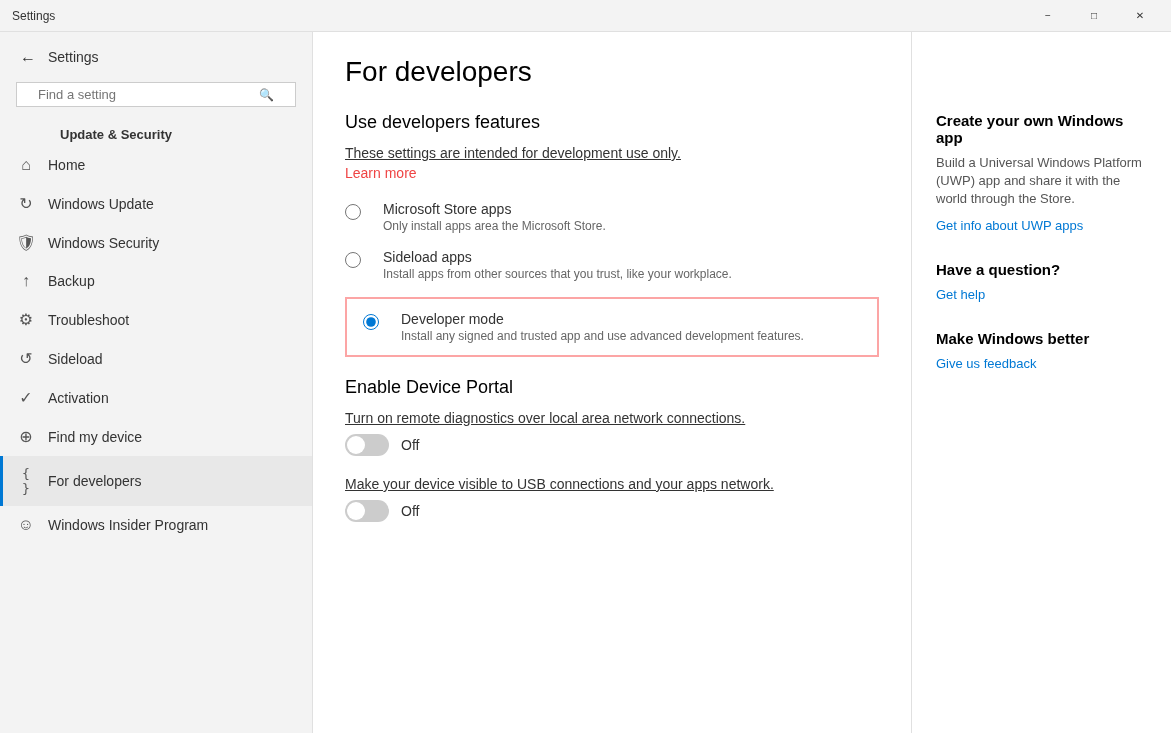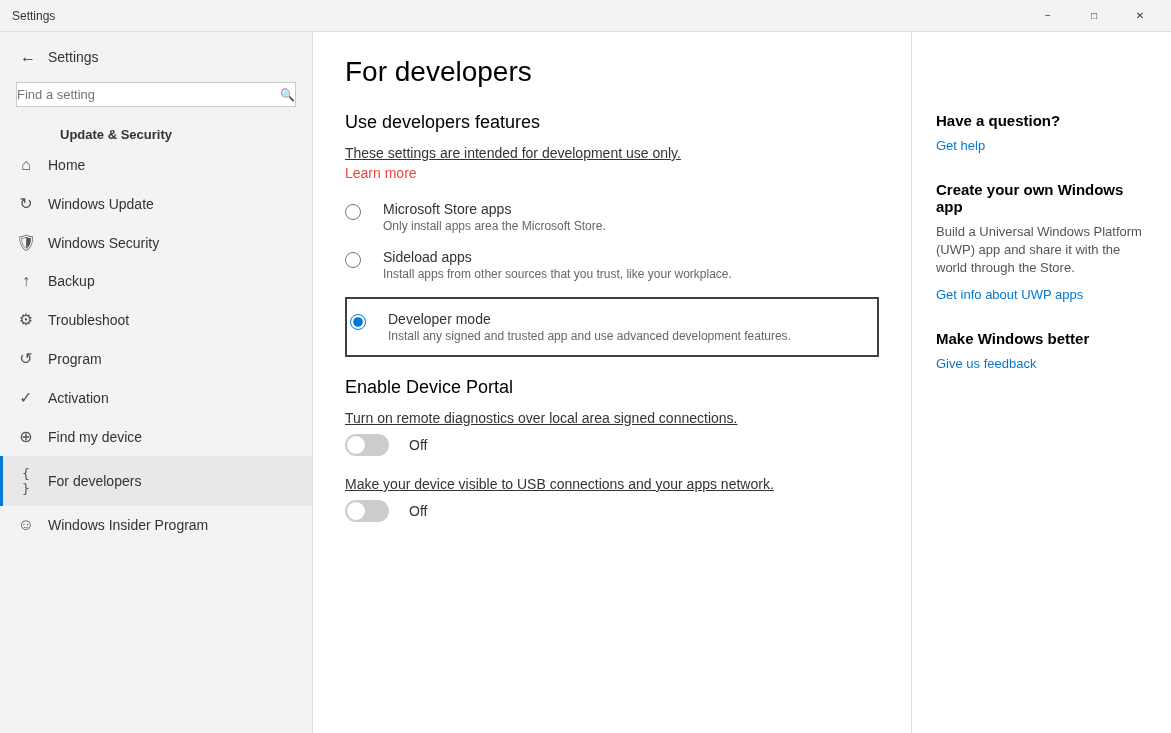--- a/index.html
+++ b/index.html
@@ -30,21 +30,21 @@
     .sidebar-top { padding: 12px 16px 8px 16px; display: flex; align-items: center; gap: 8px; }
     .back-btn {
       background: none; border: none; cursor: pointer; font-size: 16px; color: #333;
       display: flex; align-items: center; padding: 4px;
     }
     .app-title { font-size: 14px; color: #333; }
 
     .search-box {
       margin: 4px 16px 12px 16px;
       display: flex; align-items: center;
-      border: 1px solid #ccc; background: white; padding: 4px 0;
+      border: 1px solid #ccc; background: white; padding: 4px 21px;
     }
     .search-box input {
       border: none; outline: none; flex: 1; font-size: 13px; color: #333; background: transparent;
     }
     .search-icon { color: #555; font-size: 12px; }
 
     .sidebar-section-title {
       font-size: 13px; font-weight: 600; color: #333; padding: 8px 16px 4px 16px;
       text-transform: none;
       margin-left: 44px;
@@ -71,28 +71,28 @@
     .learn-more { color: #ef4444; text-decoration: none; font-size: 14px; cursor: pointer; display: inline-block; margin-bottom: 20px; }
 
     
     .radio-option { display: flex; align-items: flex-start; gap: 22px; margin-bottom: 16px; }
     .radio-option input[type=radio] { margin-top: 3px; cursor: pointer; accent-color: #0078d4; width: 16px; height: 16px; flex-shrink: 0; }
     .radio-option-content .radio-label { font-size: 14px; color: #333; font-weight: 400; }
     .radio-option-content .radio-desc { font-size: 12px; color: #666; margin-top: 2px; }
 
     
     .highlighted-box {
-      border: 2px solid #404040; padding: 12px 3px; margin-bottom: 20px;
+      border: 2px solid #fca5a5; padding: 12px 16px; margin-bottom: 20px;
     }
 
     
     .section-divider { margin: 20px 0 16px 0; }
 
     
-    .toggle-row { display: flex; align-items: center; gap: 20px; margin-top: 8px; }
+    .toggle-row { display: flex; align-items: center; gap: 12px; margin-top: 8px; }
     .toggle {
       width: 44px; height: 22px; background: #ccc; border-radius: 11px;
       position: relative; cursor: pointer; flex-shrink: 0;
     }
     .toggle.off { background: #ccc; }
     .toggle::after {
       content: ''; position: absolute; top: 2px; left: 2px;
       width: 18px; height: 18px; background: white; border-radius: 50%;
       transition: left 0.2s;
     }
@@ -157,21 +157,21 @@
       <span class="nav-label">Backup</span>
     </div>
 
     <div class="nav-item">
       <span class="nav-icon">⚙</span>
       <span class="nav-label">Troubleshoot</span>
     </div>
 
     <div class="nav-item">
       <span class="nav-icon">↺</span>
-      <span class="nav-label">Program</span>
+      <span class="nav-label">Sideload</span>
     </div>
 
     <div class="nav-item">
       <span class="nav-icon">✓</span>
       <span class="nav-label">Activation</span>
     </div>
 
     <div class="nav-item">
       <span class="nav-icon">⊕</span>
       <span class="nav-label">Find my device</span>
@@ -223,50 +223,50 @@
             <div class="radio-option-content">
               <div class="radio-label">Developer mode</div>
               <div class="radio-desc">Install any signed and trusted app and use advanced development features.</div>
             </div>
           </div>
         </div>
       </div>
 
       <div class="section-divider">
         <h2 class="section-title">Enable Device Portal</h2>
-        <p class="section-desc">Turn on remote diagnostics over local area signed connections.</p>
+        <p class="section-desc">Turn on remote diagnostics over local area network connections.</p>
         <div class="toggle-row">
           <div class="toggle off"></div>
           <span class="toggle-label">Off</span>
         </div>
       </div>
 
       <div class="section-divider">
         <p class="section-desc">Make your device visible to USB connections and your apps network.</p>
         <div class="toggle-row">
           <div class="toggle off"></div>
           <span class="toggle-label">Off</span>
         </div>
       </div>
     </div>
 
     <div class="right-panel">
 
       <div class="right-section">
-        <div class="right-title">Have a question?</div>
-        <a class="right-link">Get help</a>
-      </div>
-
-      <div class="right-section">
         <div class="right-title">Create your own Windows app</div>
         <div class="right-desc">Build a Universal Windows Platform (UWP) app and share it with the world through the Store.</div>
         <a class="right-link">Get info about UWP apps</a>
       </div>
 
       <div class="right-section">
+        <div class="right-title">Have a question?</div>
+        <a class="right-link">Get help</a>
+      </div>
+
+      <div class="right-section">
         <div class="right-title">Make Windows better</div>
         <a class="right-link">Give us feedback</a>
       </div>
 
     </div>
   </div>
 
 </div>
 
 </body></html>

